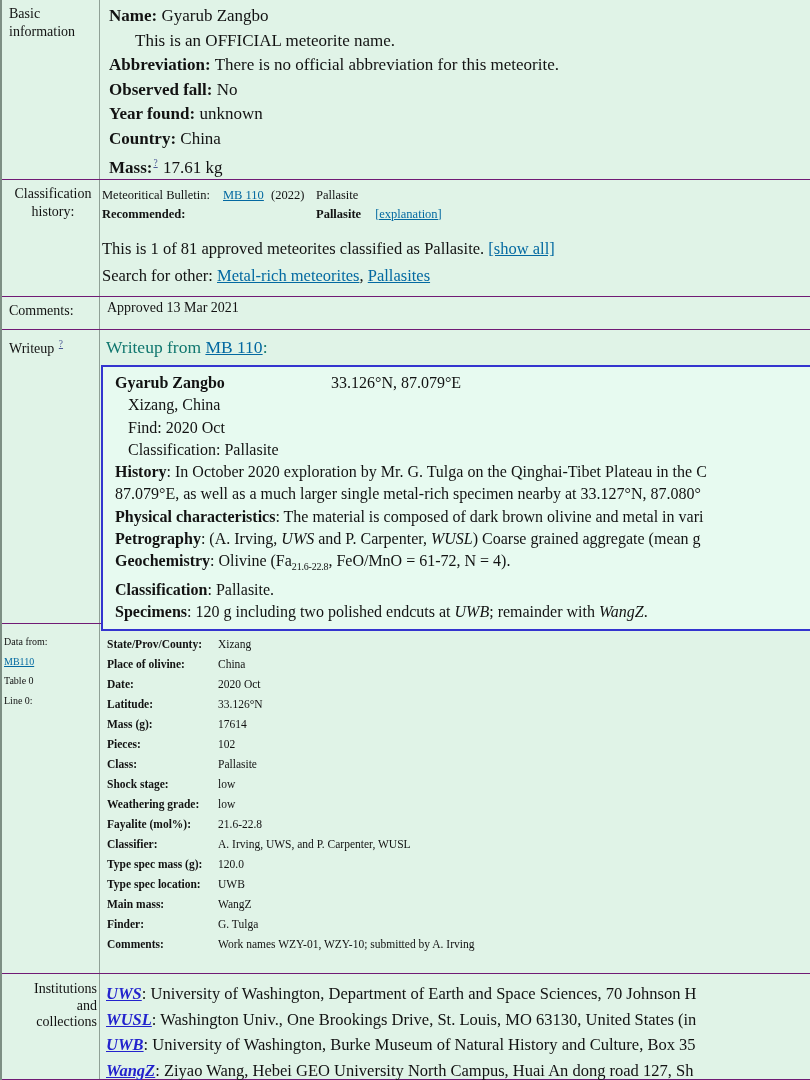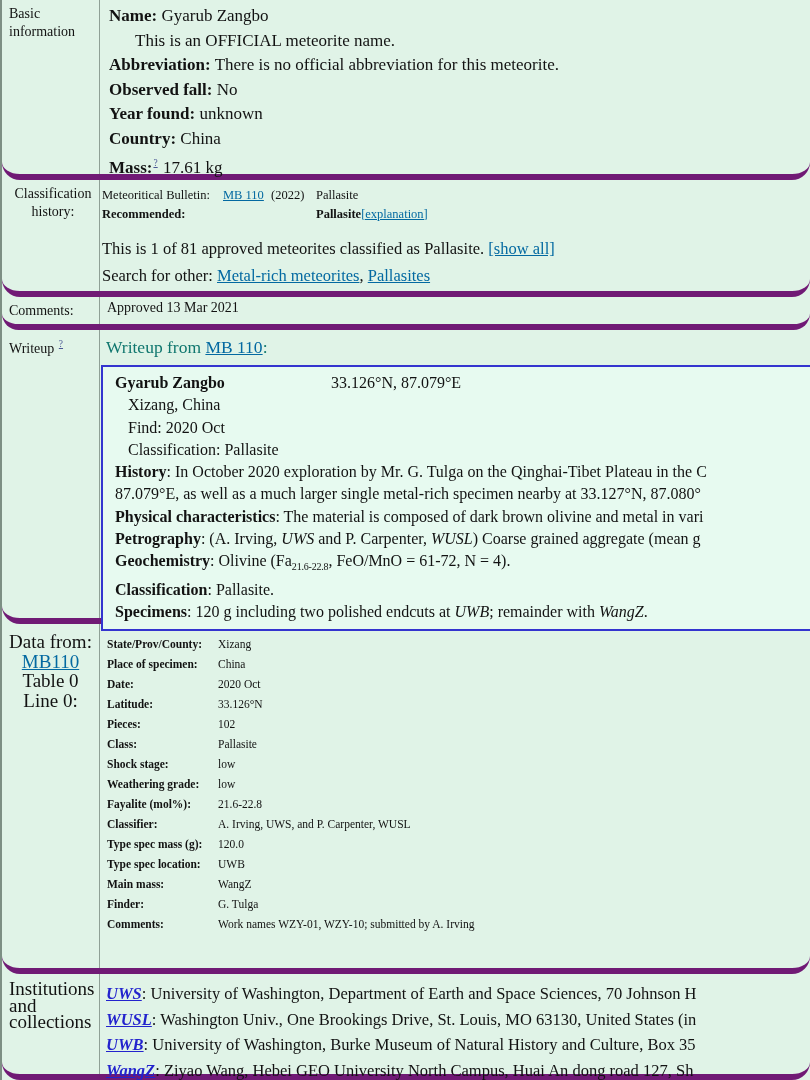--- a/index.html
+++ b/index.html
@@ -1,18 +1,18 @@
 <!DOCTYPE html>
 <html><head>
 <meta charset="utf-8">
 <style>
   html,body{margin:0;padding:0;background:#cfd8d2;}
   .page{position:relative;width:810px;height:1080px;overflow:hidden;background:#e0f3e7;
         font-family:"Liberation Serif",serif;color:#121212;border-left:2px solid #7d8f84;box-sizing:border-box;}
-  .row{display:flex;border-bottom:6px solid #701a75;box-sizing:border-box;border-radius:18px;}
+  .row{display:flex;border-bottom:1px solid #701a75;box-sizing:border-box;}
   .label-cell{flex:0 0 98px;width:98px;border-right:1px solid #8fa096;padding:5px 2px 0 7px;
               font-size:14px;line-height:18px;box-sizing:border-box;}
   .content-cell{flex:1 1 auto;min-width:0;position:relative;overflow:visible;}
   .r1{height:180px}.r2{height:117px}.r3{height:33px}.r4{height:294px}.r5{height:350px}.r6{height:106px}
   .center{text-align:center}
   .nowrap{white-space:nowrap}
   
   .b{font-weight:bold}
   .i{font-style:italic}
   .l{color:#0369a1;text-decoration:underline;cursor:pointer}
@@ -24,39 +24,39 @@
   .basic{padding:4px 16px 0 9px;font-size:17px;}
   .basic-line{line-height:24.5px;white-space:nowrap}
   .indent1{padding-left:26px}
   
   .mini{font-size:12.5px;line-height:18.5px;padding:6px 0 0 2px;font-weight:normal}
   .mini-line{white-space:nowrap}
   .mc1{display:inline-block;width:121px}
   .mc2{display:inline-block;width:48px}
   .mc3{display:inline-block;width:45px}
   .spacer93{display:inline-block;width:93px}
-  .ml10{margin-left:0}
+  .ml10{margin-left:14px}
   .count-block{margin-top:12px;padding-left:2px;font-size:16.5px;}
   .count-line{line-height:27px;white-space:nowrap}
   
   .comment-text{font-size:14px;padding:3px 0 0 7px;white-space:nowrap}
   
   .wu-head{font-size:17.5px;padding:7px 0 0 6px;white-space:nowrap}
   .wu-box{margin:7px 0 0 1px;width:1150px;border:2px solid #3434cf;background:#e7faf0;
           padding:5px 0 6px 12px;font-size:16px;line-height:22.3px;box-sizing:border-box;}
   .wu-line{white-space:nowrap}
   .wu-indent{padding-left:13px}
   .wu-name{display:inline-block;width:216px;font-weight:bold}
   
-  .df-label{font-size:19px;line-height:19.5px;text-align:center;padding:8px 2px 0 2px}
+  .df-label{font-size:10px;line-height:19.5px;text-align:left;padding:8px 2px 0 2px}
   .df-table{padding:10px 0 16px 7px;font-size:11.5px;line-height:20px}
   .dt-row{white-space:nowrap}
   .dt-label{display:inline-block;width:111px;font-weight:bold}
   
-  .inst-label{font-size:19px;line-height:16.5px;text-align:left;padding-top:7px}
+  .inst-label{font-size:14px;line-height:16.5px;text-align:right;padding-top:7px}
   .inst{padding:7px 0 0 6px;font-size:16.5px;}
   .inst-line{line-height:25.5px;white-space:nowrap}
 </style>
 </head>
 <body>
 
 <div class="page">
 
   <div class="row r1">
     <div class="label-cell">
@@ -137,27 +137,30 @@
       <div>Table 0</div>
       <div>Line 0:</div>
     </div>
     <div class="content-cell">
       <div class="df-table">
 
       <div class="dt-row">
             <span class="dt-label">State/Prov/County:</span><span>Xizang</span>
           </div>
           <div class="dt-row">
-            <span class="dt-label">Place of specimen:</span><span>China</span>
+            <span class="dt-label">Place of olivine:</span><span>China</span>
           </div>
           <div class="dt-row">
             <span class="dt-label">Date:</span><span>2020 Oct</span>
           </div>
           <div class="dt-row">
             <span class="dt-label">Latitude:</span><span>33.126°N</span>
+          </div>
+          <div class="dt-row">
+            <span class="dt-label">Mass (g):</span><span>17614</span>
           </div>
           <div class="dt-row">
             <span class="dt-label">Pieces:</span><span>102</span>
           </div>
           <div class="dt-row">
             <span class="dt-label">Class:</span><span>Pallasite</span>
           </div>
           <div class="dt-row">
             <span class="dt-label">Shock stage:</span><span>low</span>
           </div>

